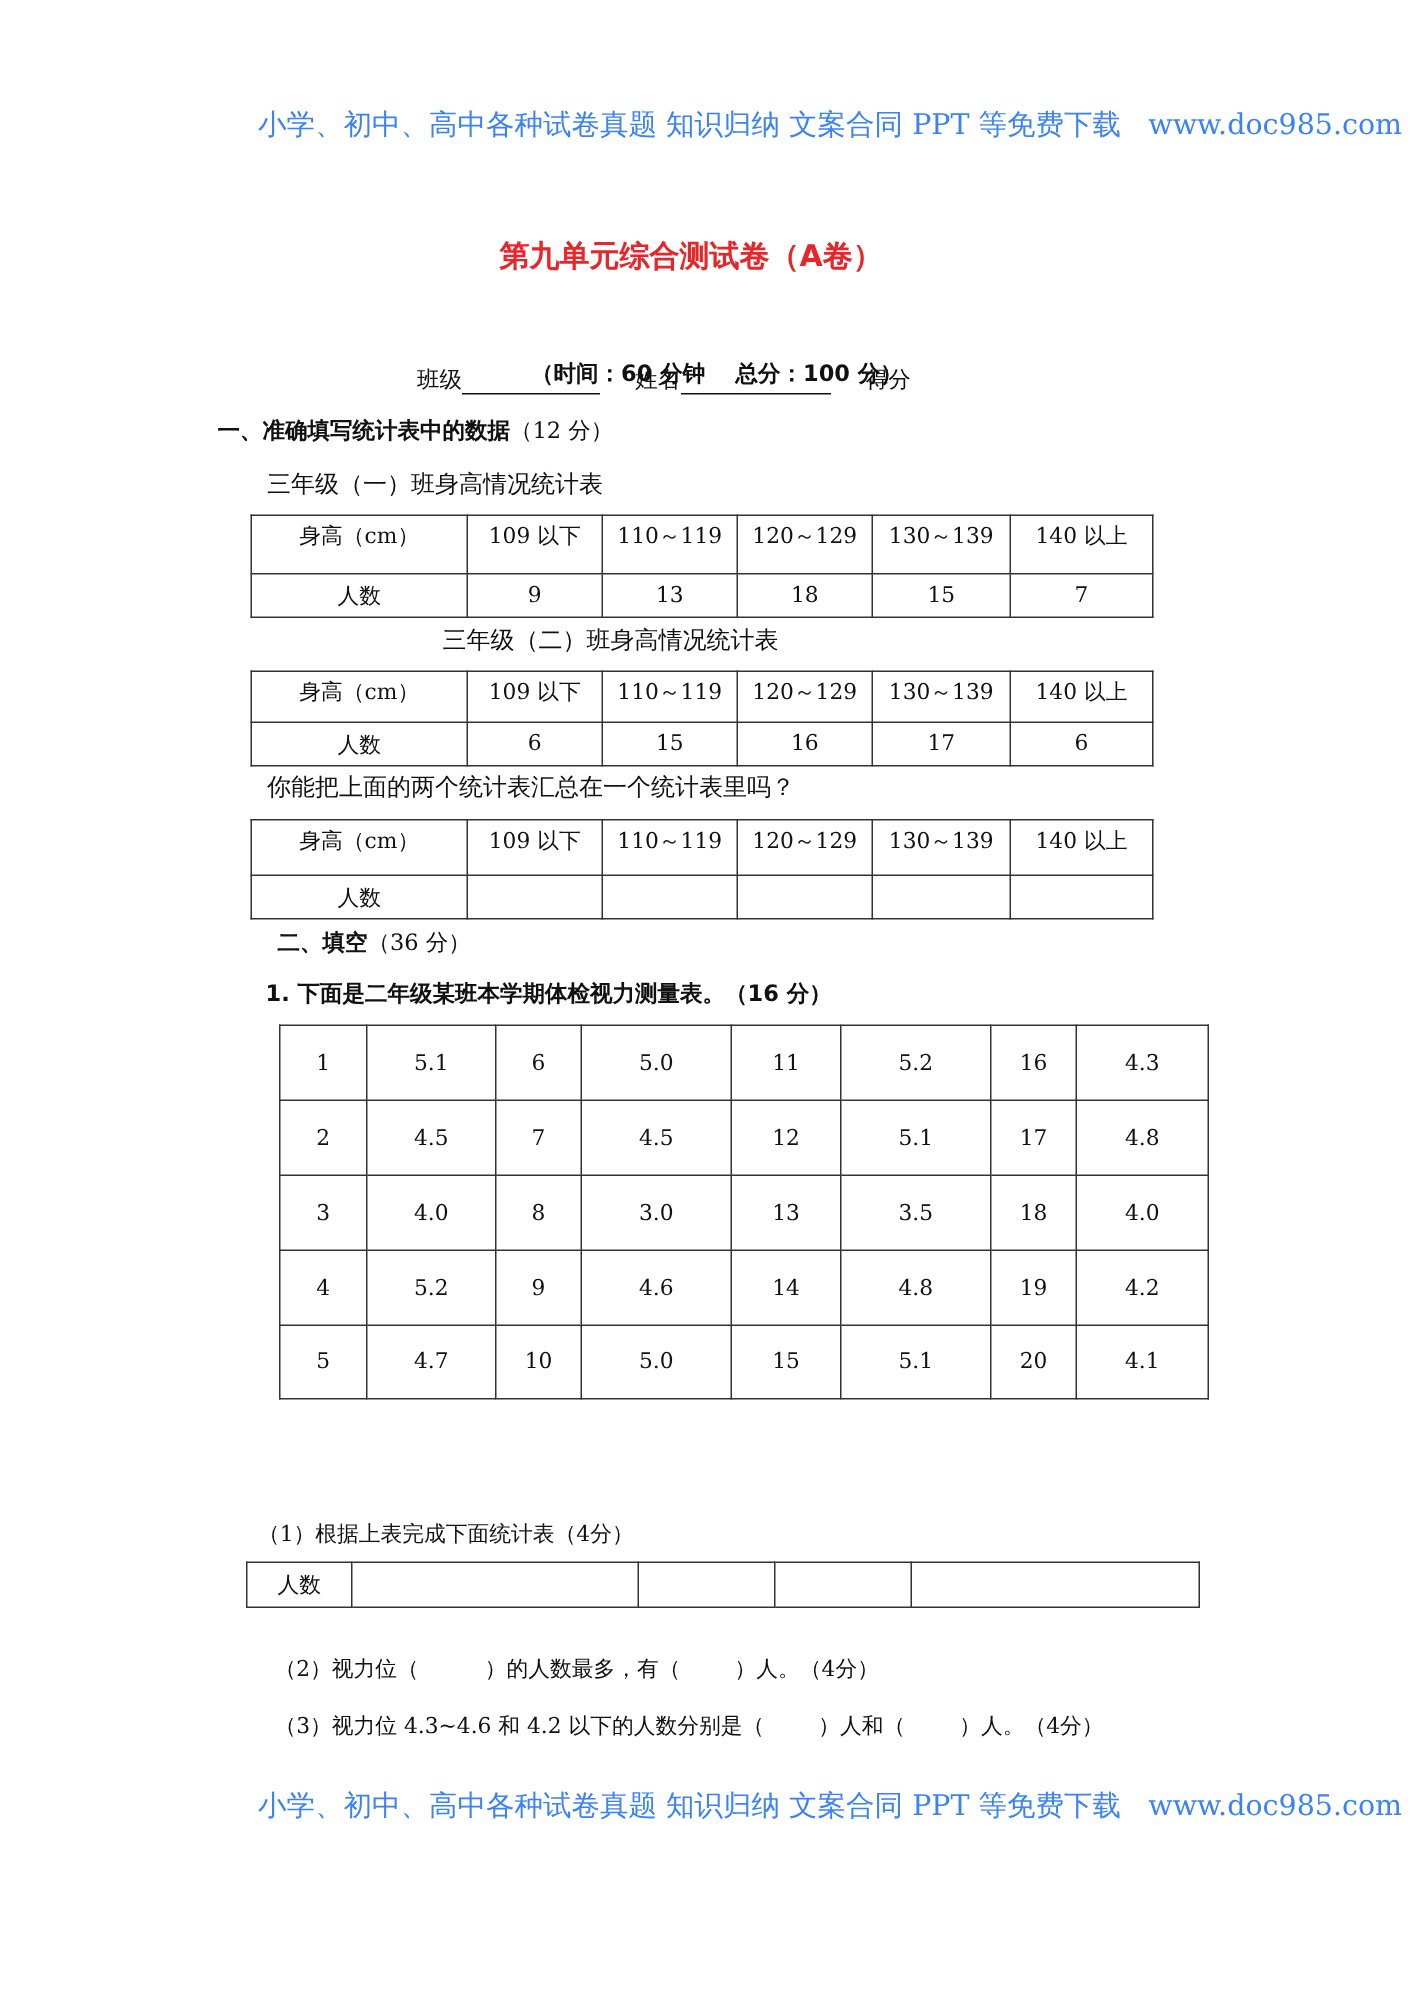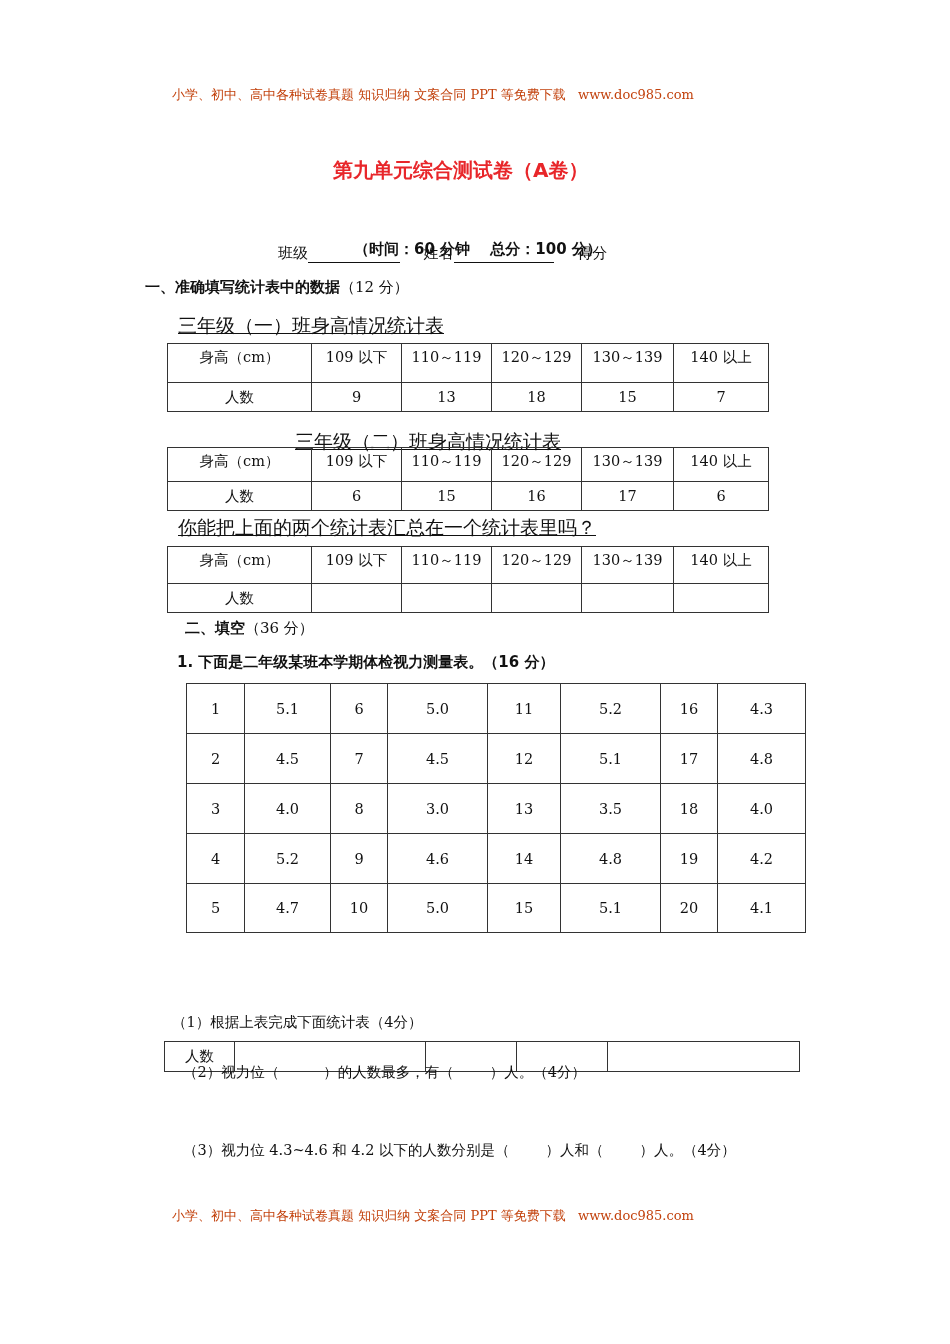--- a/index.html
+++ b/index.html
@@ -1,28 +1,28 @@
 <!DOCTYPE html>
 <html><head>
 <meta charset="utf-8">
 <style>
   html, body { margin: 0; padding: 0; background: #ffffff; }
   body { width: 950px; height: 1344px; position: relative; overflow: hidden;
          font-family: "DejaVu Serif", "Liberation Serif", serif; color: #111; }
   .abs { position: absolute; }
-  .watermark { font-size: 13px; color: #c2410c; white-space: nowrap; letter-spacing: 0px; margin-top: 16px; }
+  .watermark { font-size: 19px; color: #3b82f6; white-space: nowrap; letter-spacing: 0px; }
   .title { font-size: 20px; font-weight: bold; color: #e8262a; white-space: nowrap;
            font-family: "DejaVu Sans", "Liberation Sans", sans-serif; }
   .subtitle { font-size: 15px; font-weight: bold; white-space: nowrap;
               font-family: "DejaVu Sans", "Liberation Sans", sans-serif; }
   .info { font-size: 15px; white-space: nowrap; }
   .info .blank { display: inline-block; border-bottom: 1px solid #111; vertical-align: bottom; height: 16px; }
   .section { font-size: 15px; white-space: nowrap; }
   .section b { font-family: "DejaVu Sans", "Liberation Sans", sans-serif; font-weight: bold; }
-  .caption { font-size: 19px; white-space: nowrap; text-decoration: underline; }
+  .caption { font-size: 16px; white-space: nowrap; }
   .q { font-size: 15px; white-space: nowrap; font-weight: bold;
        font-family: "DejaVu Sans", "Liberation Sans", sans-serif; }
   table.grid { position: absolute; border-collapse: collapse; table-layout: fixed; }
   table.grid td { border: 1.5px solid #333; text-align: center; font-size: 14.5px;
                   padding: 0; font-family: "DejaVu Serif", "Liberation Serif", serif; }
   table.grid td.top { vertical-align: top; padding-top: 4px; }
   table.vision td { font-size: 14.5px; }
   .sub { font-size: 14.5px; white-space: nowrap; }
   .sub .gap { display: inline-block; }
 </style>
@@ -74,21 +74,21 @@
     <td>人数</td>
     <td>9</td>
     <td>13</td>
     <td>18</td>
     <td>15</td>
     <td>7</td>
   </tr>
 </tbody>
   </table>
 
-<div class="abs caption" style="left:295px; top:417px;margin-top:12px;">三年级（二）班身高情况统计表</div>
+<div class="abs caption" style="left:295px; top:417px;">三年级（二）班身高情况统计表</div>
 
 <table class="grid" style="left:167px; top:447px; width:601px;">
   <colgroup>
       <col style="width:144px">
       <col style="width:90px">
       <col style="width:90px">
       <col style="width:90px">
       <col style="width:92px">
       <col style="width:95px">
     </colgroup>
@@ -228,21 +228,21 @@
   <tr style="height:30px;">
     <td>人数</td>
     <td></td>
     <td></td>
     <td></td>
     <td></td>
   </tr>
 </tbody>
   </table>
 
-<div class="abs sub" style="left:183px; top:1063px;text-align:right;">
+<div class="abs sub" style="left:183px; top:1103px;text-align:right;">
   <span>（2）视力位（</span><span class="gap" style="width:44px;"></span><span>）的人数最多，有（</span><span class="gap" style="width:36px;"></span><span>）人。（4分）</span>
 </div>
 
 <div class="abs sub" style="left:183px; top:1141px;">
   <span>（3）视力位 4.3~4.6 和 4.2 以下的人数分别是（</span><span class="gap" style="width:36px;"></span><span>）人和（</span><span class="gap" style="width:36px;"></span><span>）人。（4分）</span>
 </div>
 
 <div class="abs watermark" style="left:172px; top:1191px;">
   <span>小学、初中、高中各种试卷真题 知识归纳 文案合同 PPT 等免费下载</span>&nbsp;&nbsp;
   <span>www.doc985.com</span>

